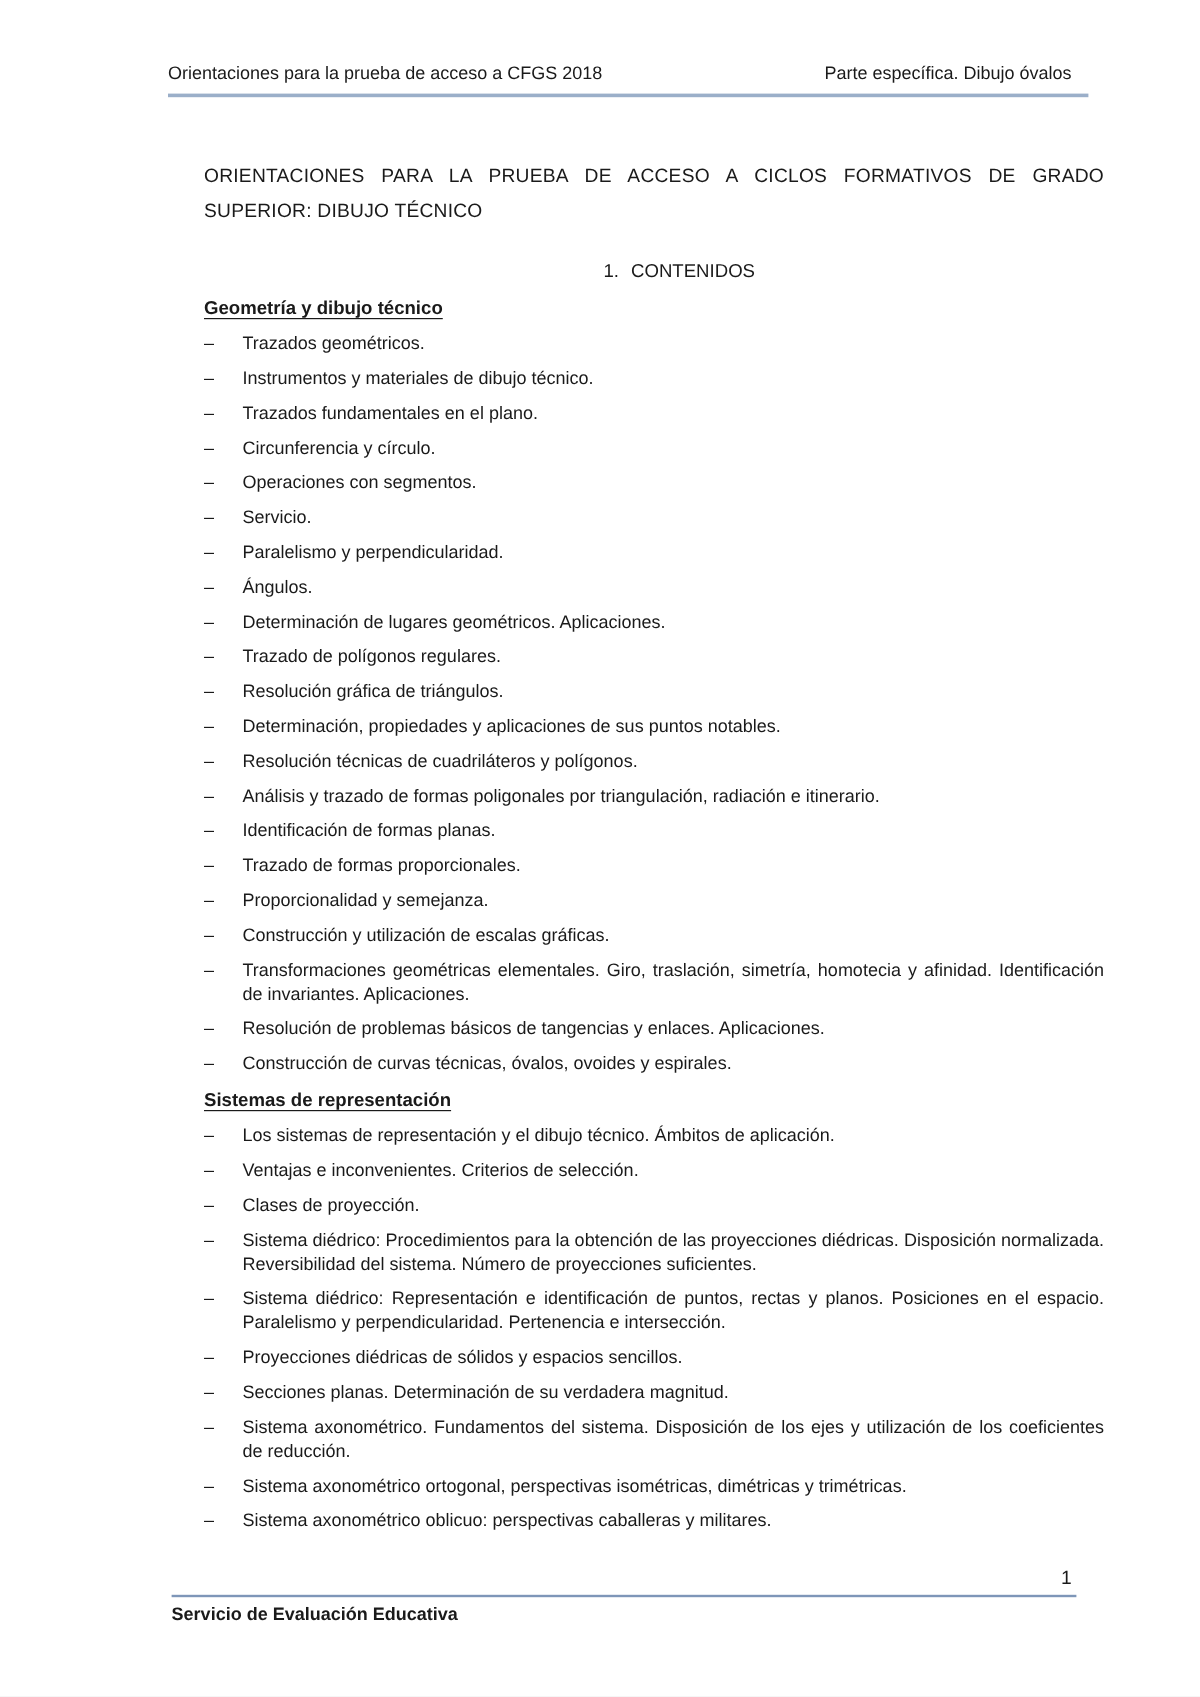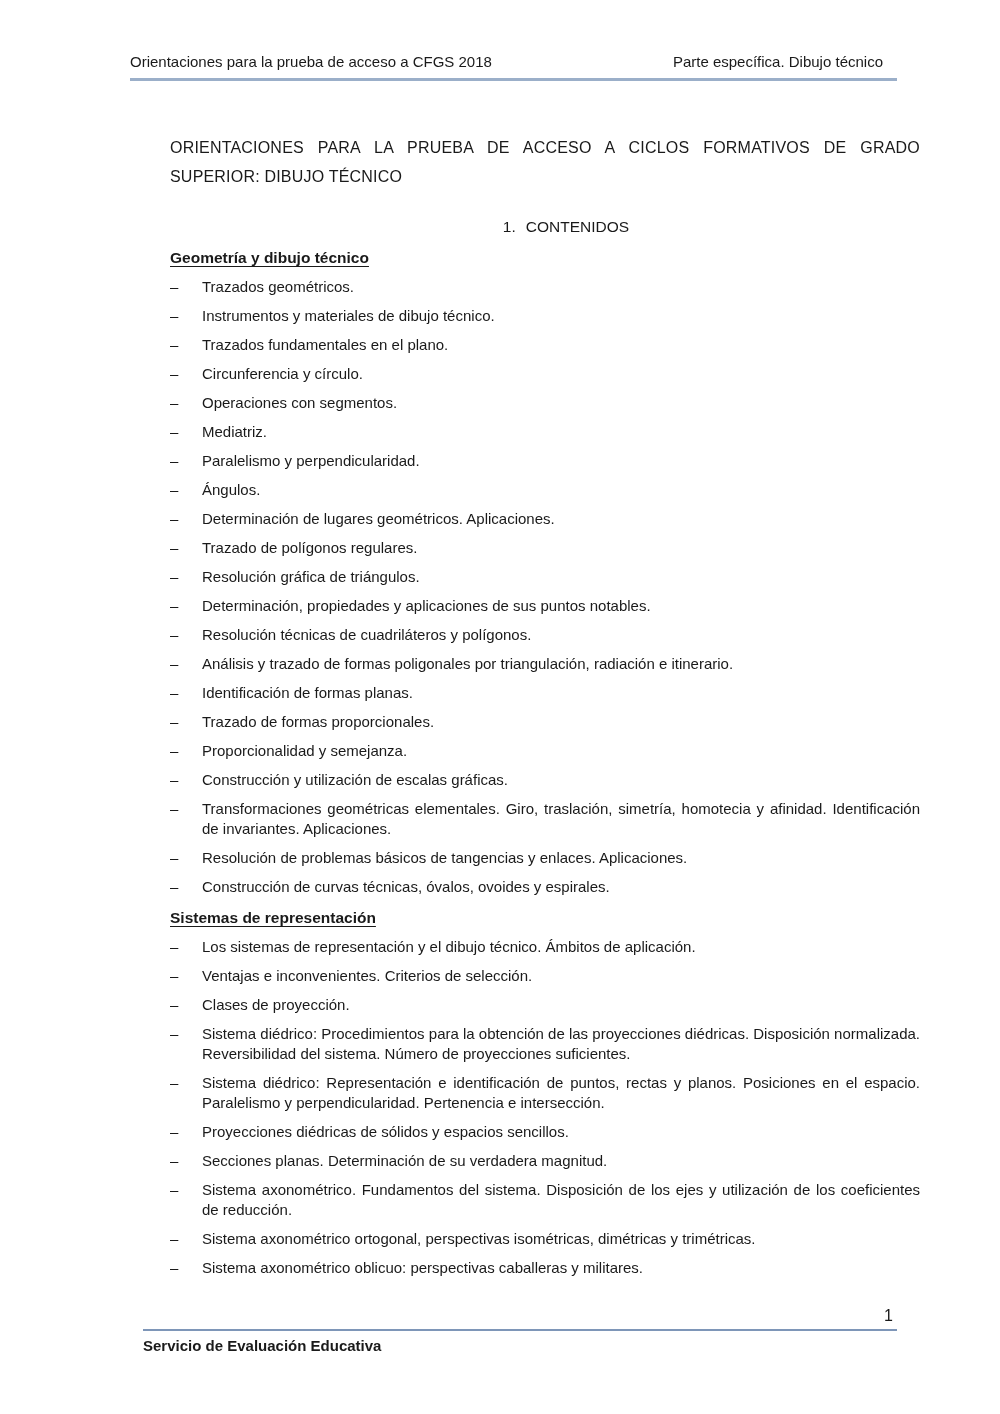--- a/index.html
+++ b/index.html
@@ -8,21 +8,21 @@
     width:1000px; height:1414px;
     margin:0 auto;
     background:#ffffff;
     font-family:"Liberation Sans","DejaVu Sans",sans-serif;
     color:#1a1a1a;
     overflow:hidden;
   }
 
   
   .header {
-    position:absolute; top:53px; left:130px; width:767px;
+    position:absolute; top:53px; left:140px; width:767px;
     display:flex; justify-content:space-between; align-items:flex-end;
     font-size:15px; line-height:18px;
     padding-bottom:7px;
     border-bottom:3px solid var(--rule-header,#9bafc9);
   }
   .header .right { padding-right:14px; }
 
   
   .content { position:absolute; left:143px; top:133px; width:750px;margin-left:27px; }
 
@@ -47,21 +47,21 @@
   .footer .footer-rule { border-top:2px solid var(--rule-footer,#7e96b8); }
   .footer .footer-text { font-size:15px; line-height:19px; padding-top:5px;font-weight:bold; }
 </style>
 </head>
 <body>
 
 <div class="page">
 
   <div class="header">
     <span class="left">Orientaciones para la prueba de acceso a CFGS 2018</span>
-    <span class="right">Parte específica. Dibujo técnico</span>
+    <span class="right">Parte específica. Dibujo óvalos</span>
   </div>
 
   <div class="content">
     <div class="title-line title-just">ORIENTACIONES PARA LA PRUEBA DE ACCESO A CICLOS FORMATIVOS DE GRADO</div>
     <div class="title-line">SUPERIOR: DIBUJO TÉCNICO</div>
     <div>
         <div class="block numbered_heading"><span class="num">1.</span><span>CONTENIDOS</span></div>
         <div class="block subheading">Geometría y dibujo técnico</div>
         <div class="block item">
           <span class="marker">–</span>
@@ -78,21 +78,21 @@
         <div class="block item">
           <span class="marker">–</span>
           <span class="item-text">Circunferencia y círculo.</span>
         </div>
         <div class="block item">
           <span class="marker">–</span>
           <span class="item-text">Operaciones con segmentos.</span>
         </div>
         <div class="block item">
           <span class="marker">–</span>
-          <span class="item-text">Mediatriz.</span>
+          <span class="item-text">Servicio.</span>
         </div>
         <div class="block item">
           <span class="marker">–</span>
           <span class="item-text">Paralelismo y perpendicularidad.</span>
         </div>
         <div class="block item">
           <span class="marker">–</span>
           <span class="item-text">Ángulos.</span>
         </div>
         <div class="block item">

